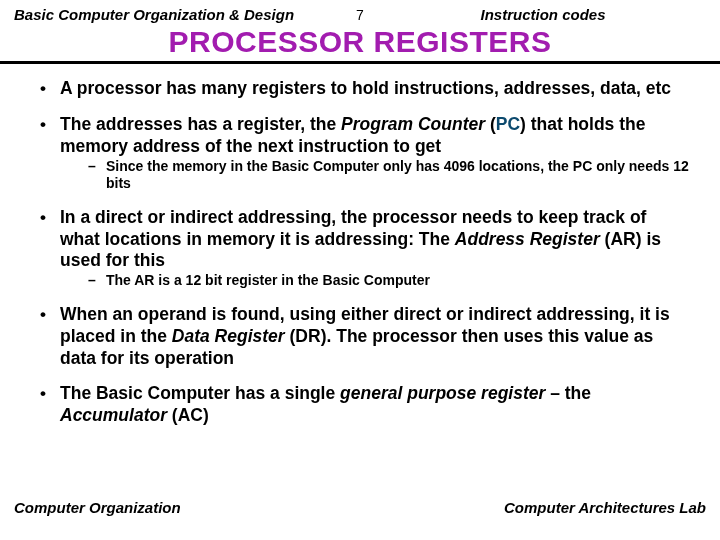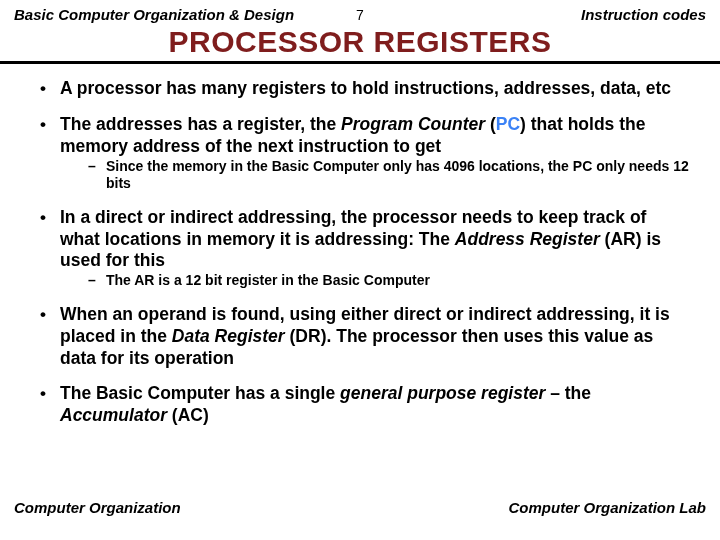--- a/index.html
+++ b/index.html
@@ -1,31 +1,31 @@
 <!DOCTYPE html>
 <html><head>
 <meta charset="utf-8">
 <style>
   * { margin: 0; padding: 0; box-sizing: border-box; }
   html, body { width: 720px; height: 540px; font-family: Arial, Helvetica, sans-serif; background: #fff; color: #000; }
   .slide { width: 720px; height: 524px; position: relative; padding: 6px 0 0 0; border-radius: 16px; }
   .topbar { display: flex; align-items: baseline; padding: 0 14px; font-style: italic; font-weight: bold; font-size: 15px; }
   .top-left { flex: 1; text-align: left; }
   .top-center { width: 40px; text-align: center; font-style: normal; font-weight: normal; font-size: 14px; }
-  .top-right { flex: 1; text-align: right; }
-  .title { text-align: center; font-size: 30px; font-weight: bold; color: #7f1d1d; margin: 2px 0 2px 0; letter-spacing: 0.5px; }
+  .top-right { flex: 1; text-align: center; }
+  .title { text-align: center; font-size: 30px; font-weight: bold; color: #a21caf; margin: 2px 0 2px 0; letter-spacing: 0.5px; }
   .hr { height: 3px; background: #000; margin: 0 0 14px 0; }
   .content { padding: 0 30px 0 40px; }
   ul.main { list-style: none; }
   ul.main > li { position: relative; padding-left: 20px; margin-bottom: 14px; font-size: 17.5px; font-weight: bold; line-height: 1.25; }
   ul.main > li::before { content: "•"; position: absolute; left: 0; top: 0; font-size: 17px; }
   ul.sub { list-style: none; margin: 0 0 0 28px; }
   ul.sub > li { position: relative; padding-left: 18px; font-size: 14px; font-weight: bold; line-height: 1.25; margin-bottom: 4px; }
   ul.sub > li::before { content: "–"; position: absolute; left: 0; top: 0; }
-  .pc { color: #3b82f6; font-style: normal; }
+  .pc { color: #0c4a6e; font-style: normal; }
   .ital { font-style: italic; margin-top: 31px; }
   .botbar { position: absolute; bottom: 8px; left: 0; right: 0; display: flex; justify-content: space-between; padding: 0 14px; font-style: italic; font-weight: bold; font-size: 15px; }
 </style>
 </head>
 <body>
 
 <div class="slide">
 
   <div class="topbar">
     <div class="top-left">Basic Computer Organization &amp; Design</div>
@@ -61,16 +61,16 @@
 
       <li>
         <span>The Basic Computer has a single </span><span class="ital">general purpose register</span><span> – the </span><span class="ital">Accumulator</span><span> (</span><span>AC</span><span>)</span>
       </li>
 
     </ul>
   </div>
 
   <div class="botbar">
     <div>Computer Organization</div>
-    <div>Computer Organization Lab</div>
+    <div>Computer Architectures Lab</div>
   </div>
 
 </div>
 
 </body></html>

